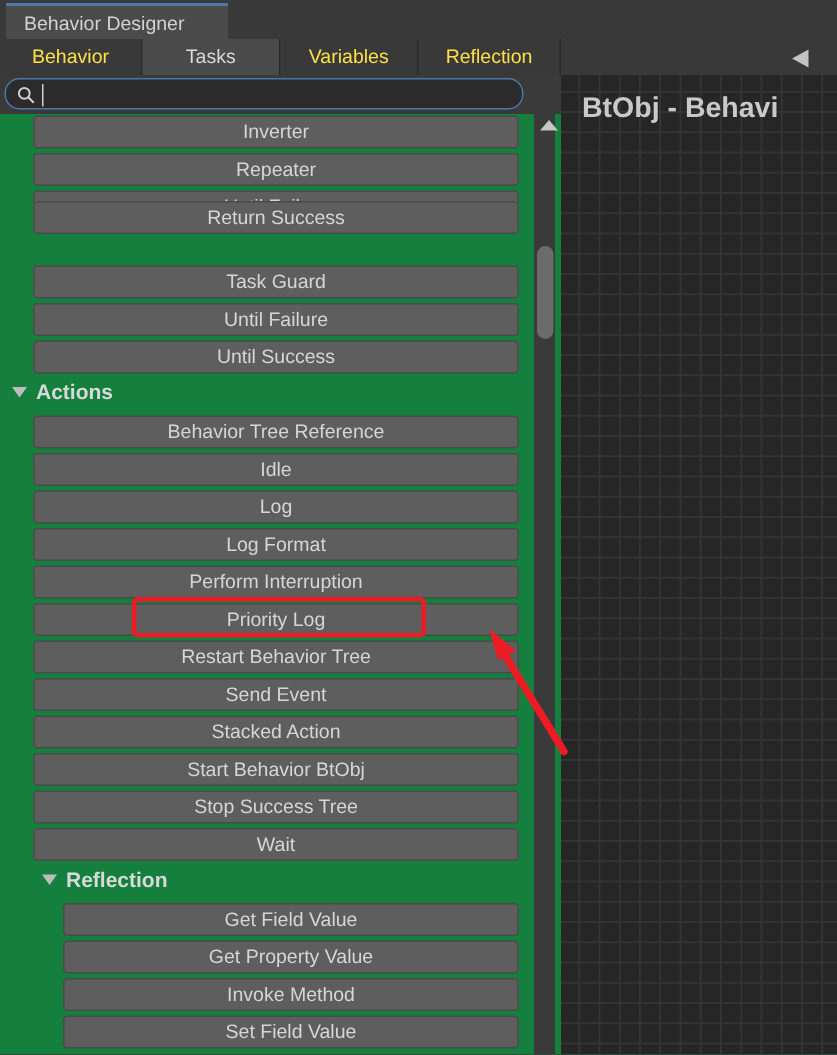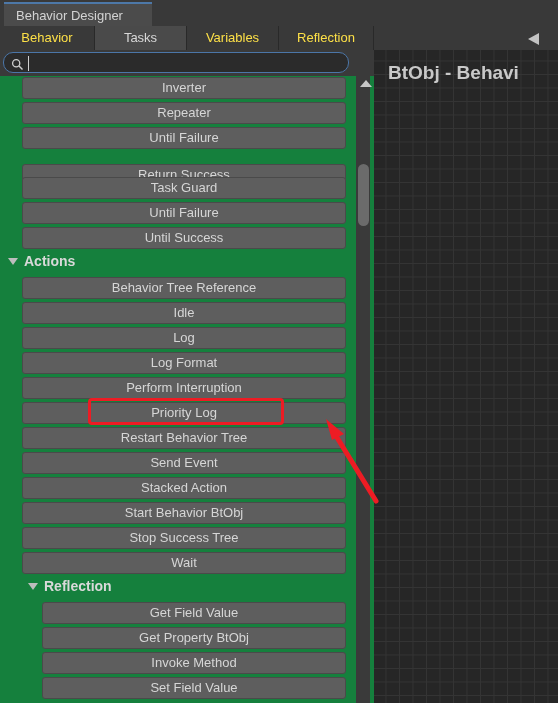--- a/index.html
+++ b/index.html
@@ -118,21 +118,21 @@
         <span class="search-caret"></span>
         <span class="search-input-text"></span>
       </div>
     </div>
 
     <div class="listview">
 
     <div class="row lvl1" style="top: 1px;">Inverter</div>
         <div class="row lvl1" style="top: 26px;">Repeater</div>
         <div class="row lvl1" style="top: 51px;">Until Failure</div>
-        <div class="row lvl1" style="top: 88px;">Return Success</div>
+        <div class="row lvl1" style="top: 58px;">Return Success</div>
         <div class="row lvl1" style="top: 101px;">Task Guard</div>
         <div class="row lvl1" style="top: 126px;">Until Failure</div>
         <div class="row lvl1" style="top: 151px;">Until Success</div>
         <div class="grouphdr g1" style="top: 177px;">
           <span class="tri"></span>
           <span class="gl">Actions</span>
         </div>
         <div class="row lvl1" style="top: 201px;">Behavior Tree Reference</div>
         <div class="row lvl1" style="top: 226px;">Idle</div>
         <div class="row lvl1" style="top: 251px;">Log</div>
@@ -143,21 +143,21 @@
         <div class="row lvl1" style="top: 376px;">Send Event</div>
         <div class="row lvl1" style="top: 401px;">Stacked Action</div>
         <div class="row lvl1" style="top: 426px;">Start Behavior BtObj</div>
         <div class="row lvl1" style="top: 451px;">Stop Success Tree</div>
         <div class="row lvl1" style="top: 476px;">Wait</div>
         <div class="grouphdr g2" style="top: 502px;">
           <span class="tri"></span>
           <span class="gl">Reflection</span>
         </div>
         <div class="row lvl2" style="top: 526px;">Get Field Value</div>
-        <div class="row lvl2" style="top: 551px;">Get Property BtObj</div>
+        <div class="row lvl2" style="top: 551px;">Get Property Value</div>
         <div class="row lvl2" style="top: 576px;">Invoke Method</div>
         <div class="row lvl2" style="top: 601px;">Set Field Value</div>
       </div>
 
     <div class="sbtrack"></div>
     <div class="sbup"></div>
     <div class="sbthumb"></div>
   </div>
 
   <div class="graph">

